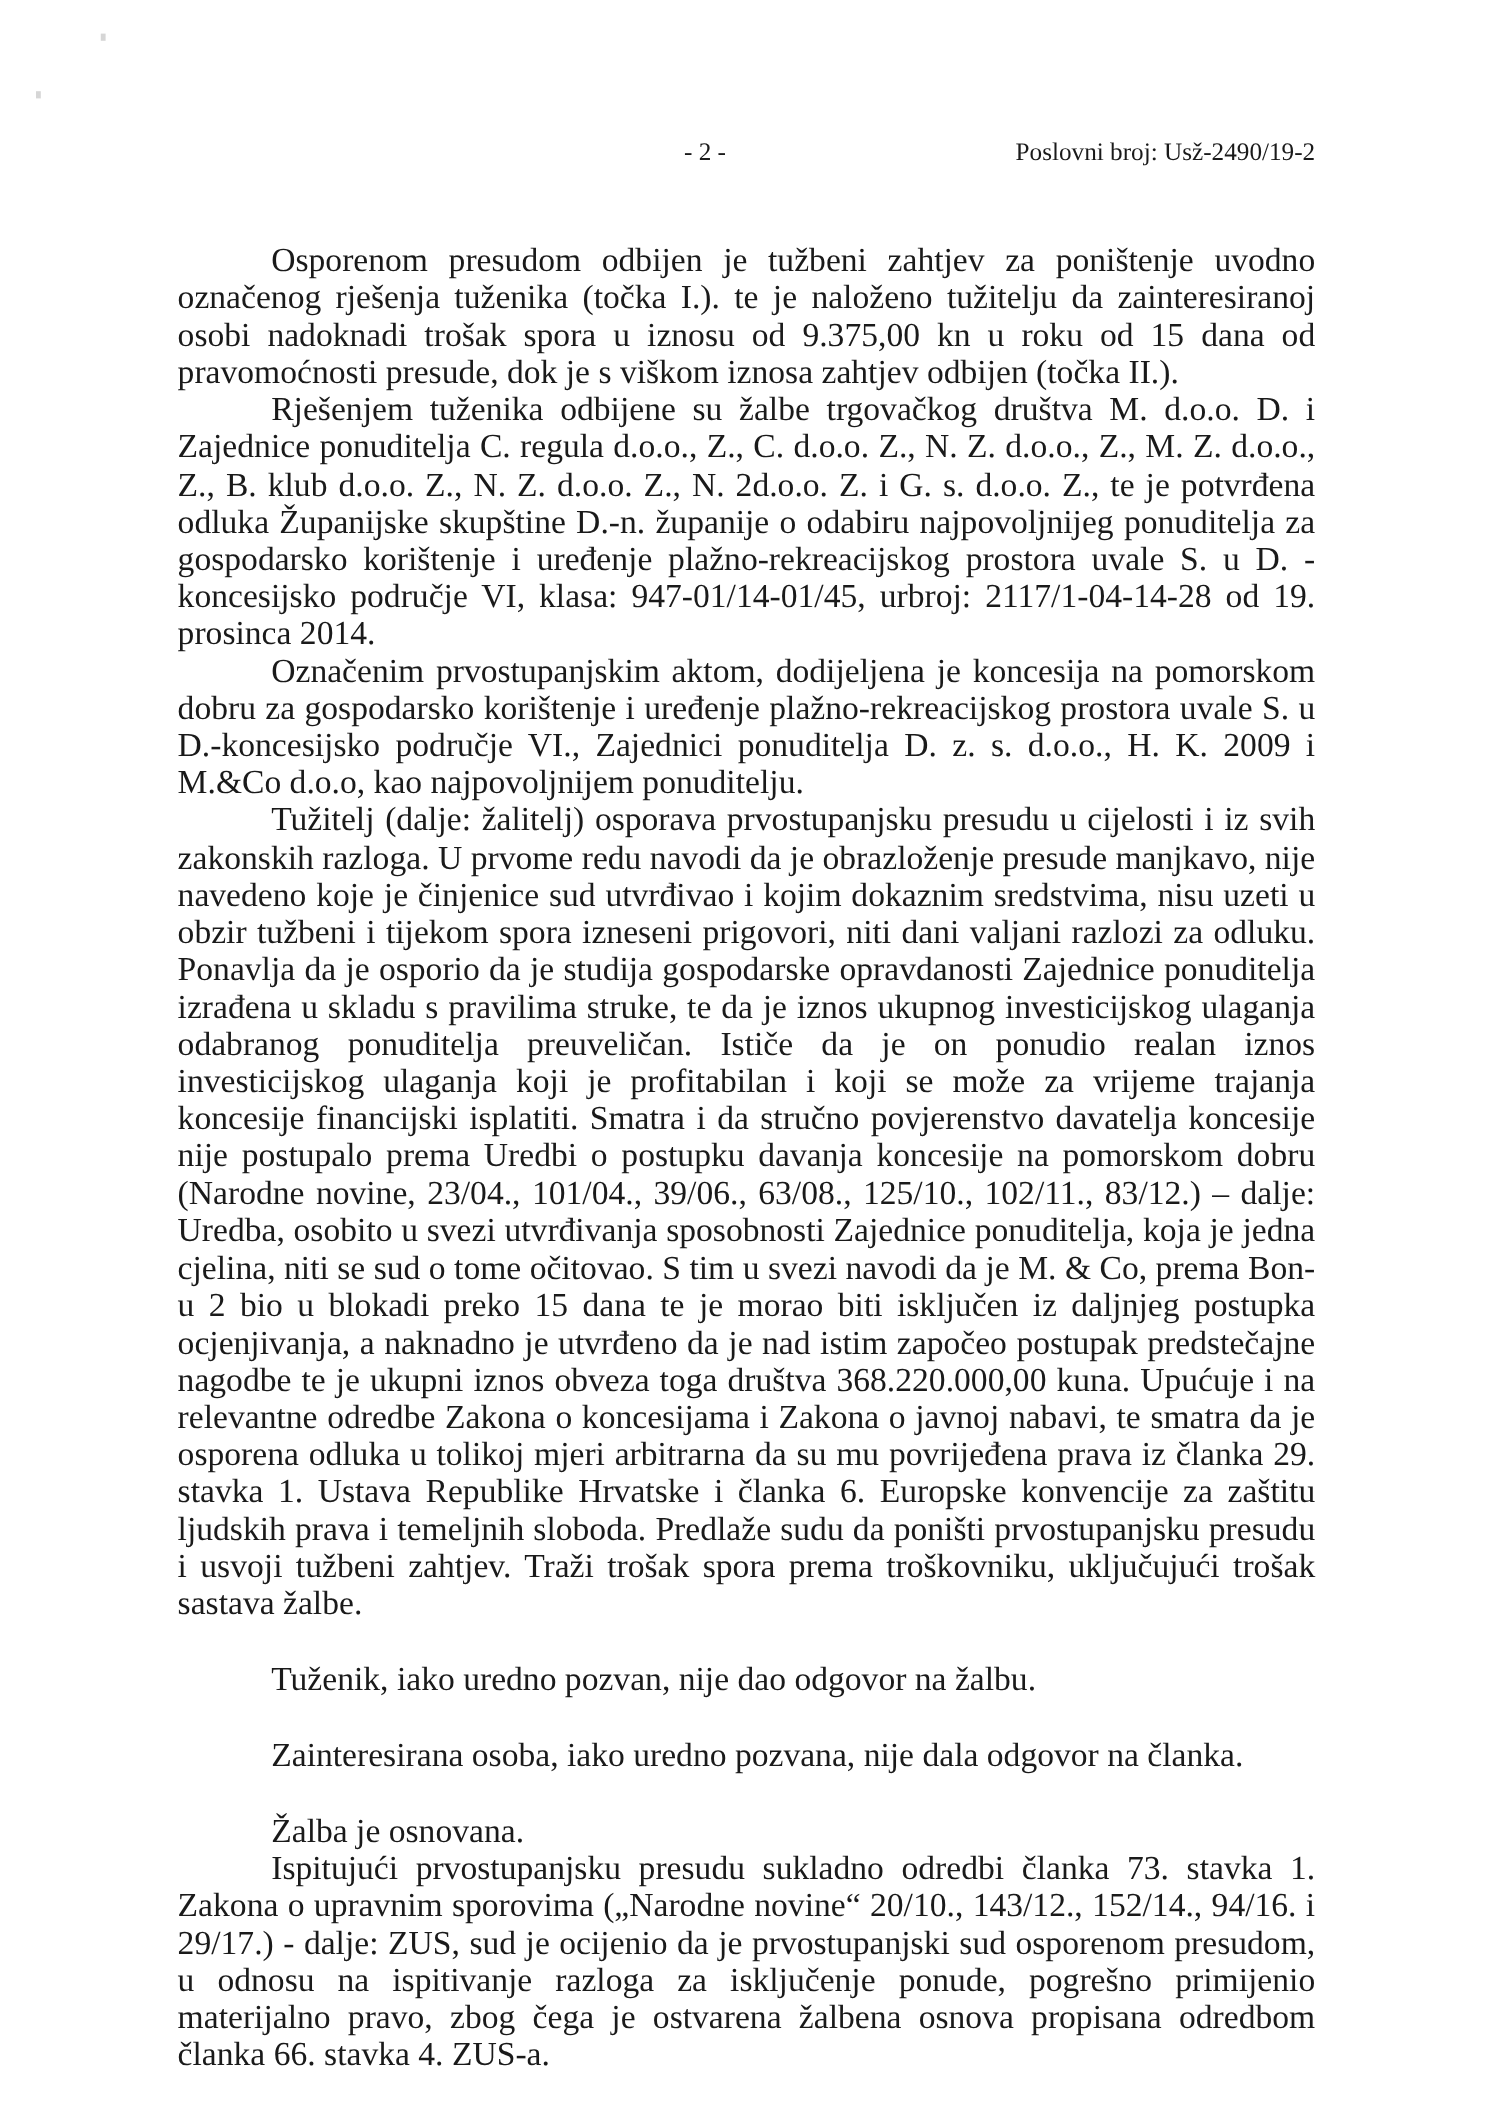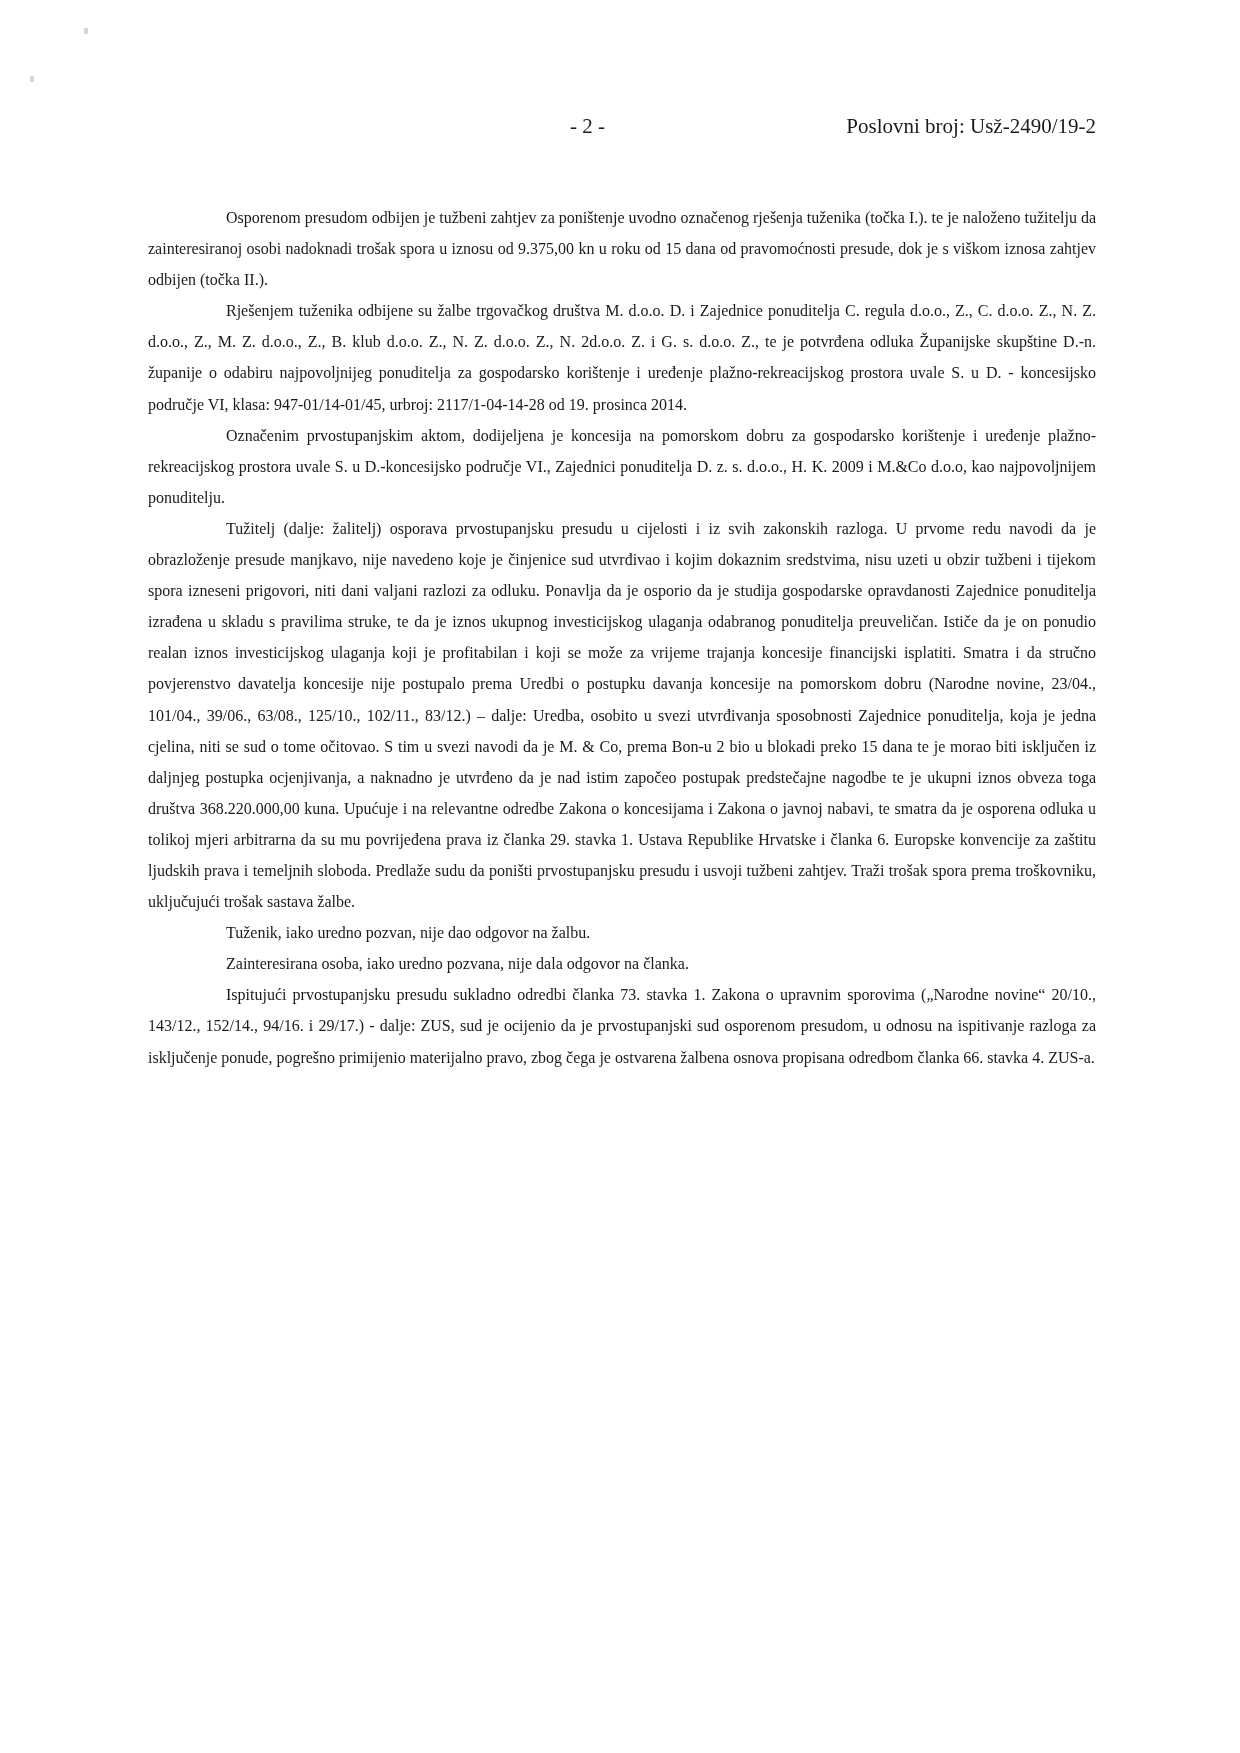--- a/index.html
+++ b/index.html
@@ -40,30 +40,31 @@
       position: absolute;
       right: 0;
       top: 0;
       white-space: nowrap;
     }
     .body-text {
       position: absolute;
       top: 202px;
       left: 148px;
       width: 948px;
-      font-size: 16px;
+      font-size: 28px;
       line-height: 31.1px;
       text-align: justify;
     }
     .body-text p {
       margin: 0;
       text-indent: 78px;
     }
     .body-text p.short {
       text-align: left;
+      margin-top: 32px;
     }
     .scan-mark {
       position: absolute;
       width: 4px;
       height: 6px;
       background: #bbbbbb;
       opacity: 0.6;
     }
   </style>
 </head>
@@ -79,16 +80,17 @@
     <span class="case-number">Poslovni broj: Usž-2490/19-2</span>
   </div>
 
   <div class="body-text">
     <p>Osporenom presudom odbijen je tužbeni zahtjev za poništenje uvodno označenog rješenja tuženika (točka I.). te je naloženo tužitelju da zainteresiranoj osobi nadoknadi trošak spora u iznosu od 9.375,00 kn u roku od 15 dana od pravomoćnosti presude, dok je s viškom iznosa zahtjev odbijen (točka II.).</p>
     <p>Rješenjem tuženika odbijene su žalbe trgovačkog društva M. d.o.o. D. i Zajednice ponuditelja C. regula d.o.o., Z., C. d.o.o. Z., N. Z. d.o.o., Z., M. Z. d.o.o., Z., B. klub d.o.o. Z., N. Z. d.o.o. Z., N. 2d.o.o. Z. i G. s. d.o.o. Z., te je potvrđena odluka Županijske skupštine D.-n. županije o odabiru najpovoljnijeg ponuditelja za gospodarsko korištenje i uređenje plažno-rekreacijskog prostora uvale S. u D. - koncesijsko područje VI, klasa: 947-01/14-01/45, urbroj: 2117/1-04-14-28 od 19. prosinca 2014.</p>
     <p>Označenim prvostupanjskim aktom, dodijeljena je koncesija na pomorskom dobru za gospodarsko korištenje i uređenje plažno-rekreacijskog prostora uvale S. u D.-koncesijsko područje VI., Zajednici ponuditelja D. z. s. d.o.o., H. K. 2009 i M.&amp;Co d.o.o, kao najpovoljnijem ponuditelju.</p>
     <p>Tužitelj (dalje: žalitelj) osporava prvostupanjsku presudu u cijelosti i iz svih zakonskih razloga. U prvome redu navodi da je obrazloženje presude manjkavo, nije navedeno koje je činjenice sud utvrđivao i kojim dokaznim sredstvima, nisu uzeti u obzir tužbeni i tijekom spora izneseni prigovori, niti dani valjani razlozi za odluku. Ponavlja da je osporio da je studija gospodarske opravdanosti Zajednice ponuditelja izrađena u skladu s pravilima struke, te da je iznos ukupnog investicijskog ulaganja odabranog ponuditelja preuveličan. Ističe da je on ponudio realan iznos investicijskog ulaganja koji je profitabilan i koji se može za vrijeme trajanja koncesije financijski isplatiti. Smatra i da stručno povjerenstvo davatelja koncesije nije postupalo prema Uredbi o postupku davanja koncesije na pomorskom dobru (Narodne novine, 23/04., 101/04., 39/06., 63/08., 125/10., 102/11., 83/12.) – dalje: Uredba, osobito u svezi utvrđivanja sposobnosti Zajednice ponuditelja, koja je jedna cjelina, niti se sud o tome očitovao. S tim u svezi navodi da je M. &amp; Co, prema Bon-u 2 bio u blokadi preko 15 dana te je morao biti isključen iz daljnjeg postupka ocjenjivanja, a naknadno je utvrđeno da je nad istim započeo postupak predstečajne nagodbe te je ukupni iznos obveza toga društva 368.220.000,00 kuna. Upućuje i na relevantne odredbe Zakona o koncesijama i Zakona o javnoj nabavi, te smatra da je osporena odluka u tolikoj mjeri arbitrarna da su mu povrijeđena prava iz članka 29. stavka 1. Ustava Republike Hrvatske i članka 6. Europske konvencije za zaštitu ljudskih prava i temeljnih sloboda. Predlaže sudu da poništi prvostupanjsku presudu i usvoji tužbeni zahtjev. Traži trošak spora prema troškovniku, uključujući trošak sastava žalbe.</p>
     <p class="short">Tuženik, iako uredno pozvan, nije dao odgovor na žalbu.</p>
     <p class="short">Zainteresirana osoba, iako uredno pozvana, nije dala odgovor na članka.</p>
+    <p class="short">Žalba je osnovana.</p>
     <p>Ispitujući prvostupanjsku presudu sukladno odredbi članka 73. stavka 1. Zakona o upravnim sporovima („Narodne novine“ 20/10., 143/12., 152/14., 94/16. i 29/17.) - dalje: ZUS, sud je ocijenio da je prvostupanjski sud osporenom presudom, u odnosu na ispitivanje razloga za isključenje ponude, pogrešno primijenio materijalno pravo, zbog čega je ostvarena žalbena osnova propisana odredbom članka 66. stavka 4. ZUS-a.</p>
   </div>
 
 </div>
 
 </body></html>

